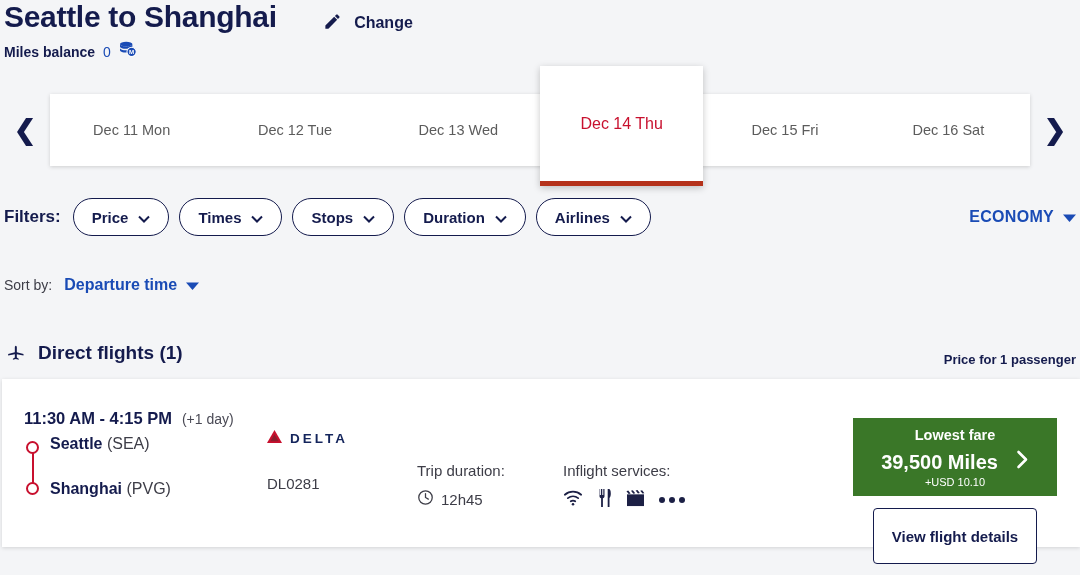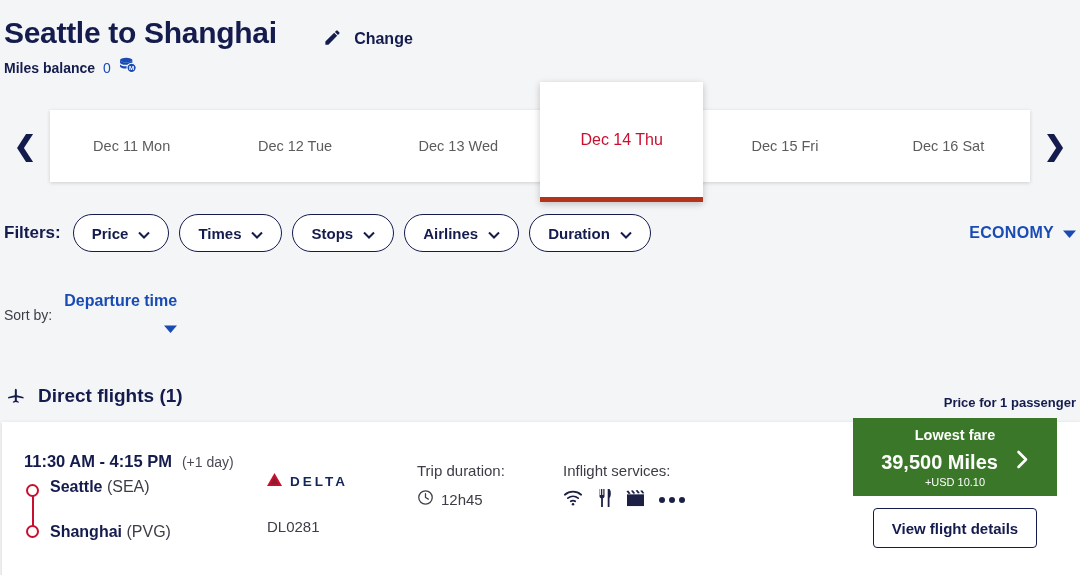--- a/index.html
+++ b/index.html
@@ -8,21 +8,21 @@
     width: 1080px;
     height: 575px;
     background: #f4f5f7;
     font-family: "Liberation Sans", sans-serif;
     color: #14174a;
     overflow: hidden;
     position: relative;
   }
 
   
-  .header { padding: 16px 0 0 4px; }
+  .header { padding: 0 0 0 4px; }
 
   .route-title {
     font-size: 30px;
     font-weight: bold;
     letter-spacing: -0.3px;
     color: #141b4d;
     display: inline-block;
     vertical-align: middle;
   }
 
@@ -140,27 +140,26 @@
   .sort-row {
     margin-top: 40px;
     display: flex;
     align-items: center;
     gap: 12px;
     padding-left: 4px;
   }
   .sort-label { font-size: 14px; color: #3d3d47; }
   .sort-value {
     display: flex;
-    align-items: flex-end;
+    align-items: center;
     gap: 9px;
     font-size: 16px;
     font-weight: bold;
     color: #1a4bb5;
     cursor: pointer;
-    flex-direction: column;
   }
 
   
   .section-row {
     margin-top: 48px;
     display: flex;
     align-items: flex-end;
     padding: 0 4px 0 6px;
   }
   .section-title {
@@ -274,21 +273,21 @@
     font-weight: bold;
     margin-top: 7px;
   }
   .fare-sub { font-size: 11px; margin-top: 2px; }
 
   .details-button {
     position: absolute;
     left: 873px;
     top: 508px;
     width: 164px;
-    height: 40px;
+    height: 56px;
     border: 1.6px solid #141b4d;
     border-radius: 4px;
     background: #ffffff;
     font-size: 15px;
     font-weight: bold;
     color: #141b4d;
     cursor: pointer;
     font-family: "Liberation Sans", sans-serif;
   }
 
@@ -364,30 +363,30 @@
   <div class="filter-chip">
     <span>Stops</span>
     <span>
       <svg width="12" height="8" viewBox="0 0 12 8" fill="none" stroke="#141b4d" stroke-width="2">
           <path d="M1 1.5L6 6.5L11 1.5"></path>
         </svg>
     </span>
   </div>
 
   <div class="filter-chip">
-    <span>Airlines</span>
+    <span>Duration</span>
     <span>
       <svg width="12" height="8" viewBox="0 0 12 8" fill="none" stroke="#141b4d" stroke-width="2">
           <path d="M1 1.5L6 6.5L11 1.5"></path>
         </svg>
     </span>
   </div>
 
   <div class="filter-chip">
-    <span>Duration</span>
+    <span>Airlines</span>
     <span>
       <svg width="12" height="8" viewBox="0 0 12 8" fill="none" stroke="#141b4d" stroke-width="2">
           <path d="M1 1.5L6 6.5L11 1.5"></path>
         </svg>
     </span>
   </div>
 
   <div class="cabin-select">
     <span>ECONOMY</span>
     <span>

